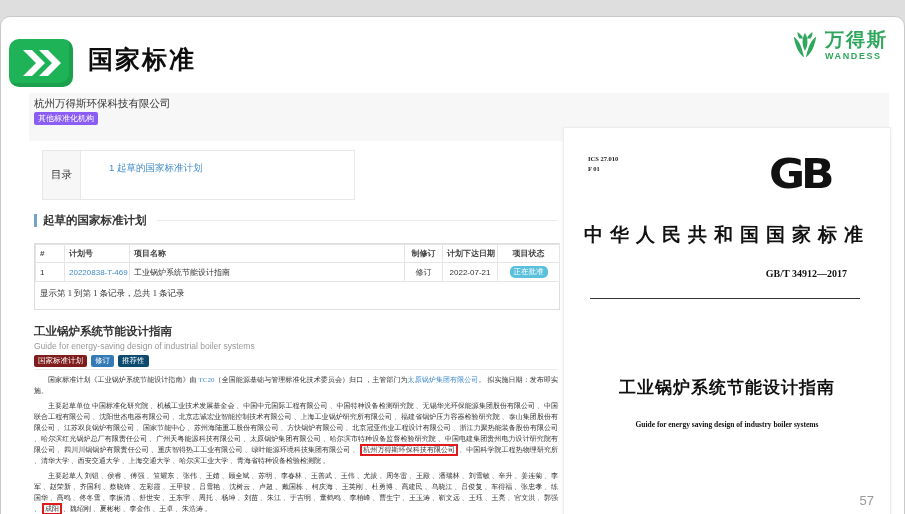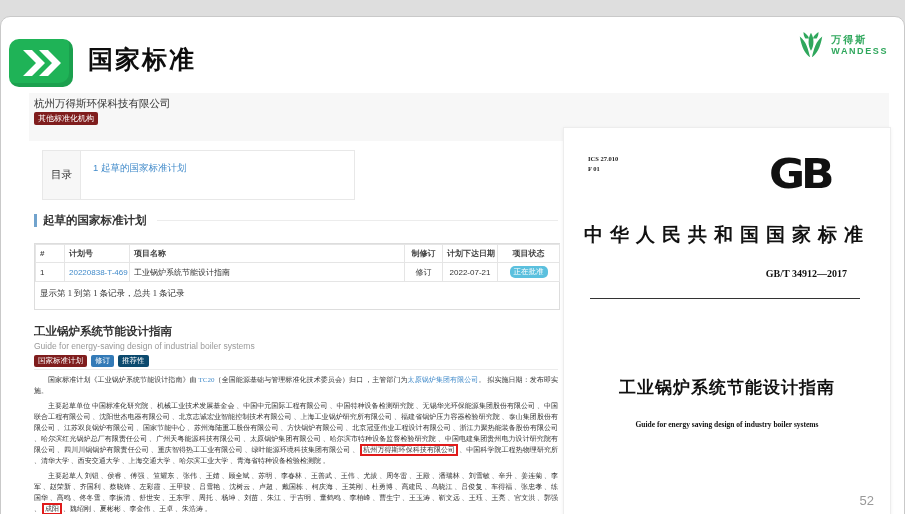--- a/index.html
+++ b/index.html
@@ -4,29 +4,29 @@
 <style>
   html,body{margin:0;padding:0;background:#dedede;}
   .stage{position:relative;width:905px;height:514px;font-family:"Liberation Sans",sans-serif;}
   .slide{position:absolute;left:0;top:16px;width:903px;height:512px;background:#fff;border:1px solid #c9c9c9;border-radius:10px;overflow:hidden;}
 
   
   .chev-box{position:absolute;left:8px;top:22px;width:64px;height:48px;background:#1fb357;border-radius:10px;display:flex;align-items:center;justify-content:center;box-shadow:inset -4px -4px 0 rgba(0,0,0,0.10);}
   .slide-title{position:absolute;left:87px;top:26px;font-size:25px;font-weight:bold;color:#0d0d0d;letter-spacing:2px;}
   .logo{position:absolute;top:12px;right:16px;display:flex;align-items:center;gap:5px;}
   .logo-texts{display:flex;flex-direction:column;line-height:1.15;}
-  .logo-cn{font-size:10px;font-weight:bold;color:#2fa75c;letter-spacing:2px;}
+  .logo-cn{font-size:19px;font-weight:bold;color:#2fa75c;letter-spacing:2px;}
   .logo-en{font-size:9px;font-weight:bold;color:#2fa75c;letter-spacing:1.6px;}
 
   
   .band{position:absolute;left:28px;top:76px;width:860px;height:48px;background:#f7f7f7;}
   .company{position:absolute;left:33px;top:80px;font-size:10.5px;color:#333;font-family:"Liberation Serif",serif;}
-  .company-tag{position:absolute;left:33px;top:95px;background:#7f1d1d;color:#fff;font-size:8px;padding:1px 4px;border-radius:2px;}
+  .company-tag{position:absolute;left:33px;top:95px;background:#8b5cf6;color:#fff;font-size:8px;padding:1px 4px;border-radius:2px;}
 
-  .toc{position:absolute;left:41px;top:133px;width:311px;height:48px;border:1px solid #e8e8e8;display:flex;background:#fff;}
+  .toc{position:absolute;left:41px;top:133px;width:311px;height:48px;border:1px solid #e8e8e8;display:flex;background:#fff;gap:16px;}
   .toc-label{width:37px;background:#f7f7f7;border-right:1px solid #e8e8e8;display:flex;align-items:center;justify-content:center;font-size:10.5px;color:#333;font-family:"Liberation Serif",serif;}
   .toc-body{padding:11px 12px;font-size:9.5px;}
   .toc-link{color:#428bca;text-decoration:none;cursor:pointer;}
 
   .section-head{position:absolute;left:33px;top:196px;width:524px;display:flex;align-items:center;}
   .section-bar{width:3px;height:13px;background:#71a3cd;margin-right:6px;}
   .section-title{font-size:11.5px;font-weight:bold;color:#333;white-space:nowrap;}
   .section-rule{flex:1;height:1px;background:#ececec;margin-left:10px;}
 
   .table-panel{position:absolute;left:33px;top:226px;width:524px;border:1px solid #ddd;background:#fff;}
@@ -164,17 +164,17 @@
       <div class="cover-ics">
         <div>ICS 27.010</div>
         <div>F 01</div>
       </div>
       <div class="gb-logo">GB</div>
       <div class="cover-head">中华人民共和国国家标准</div>
       <div class="cover-no">GB/T 34912—2017</div>
       <div class="cover-line"></div>
       <div class="cover-title">工业锅炉系统节能设计指南</div>
       <div class="cover-en">Guide for energy saving design of industry boiler systems</div>
-      <div class="page-num">52</div>
+      <div class="page-num">57</div>
     </div>
 
   </div>
 </div>
 
 </body></html>

